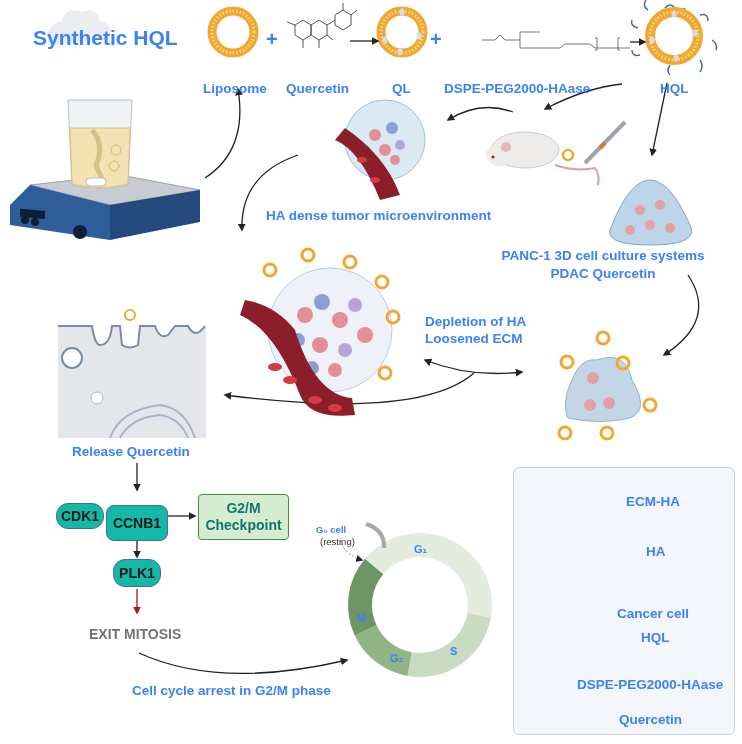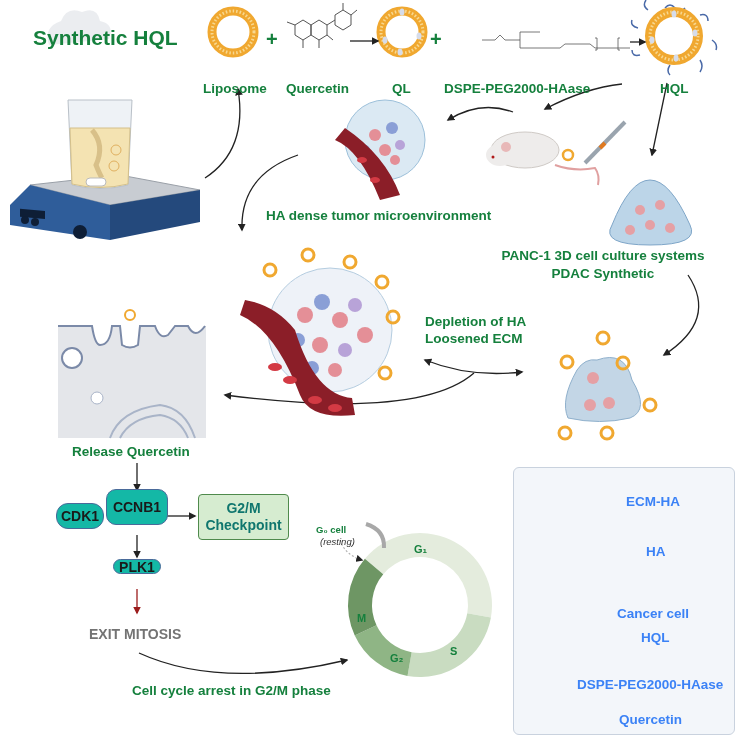--- a/index.html
+++ b/index.html
@@ -1,19 +1,19 @@
 <!DOCTYPE html>
 <html><head>
 <meta charset="utf-8">
 <style>
   html, body { margin:0; padding:0; background:#ffffff; }
   body { width:742px; height:744px; position:relative; overflow:hidden;
          font-family: "Liberation Sans", "DejaVu Sans", sans-serif; color:#111; }
-  .abs { position:absolute;font-style:italic; }
-  .lbl { position:absolute; font-weight:bold; color:#15803d; white-space:nowrap; }
+  .abs { position:absolute; }
+  .lbl { position:absolute; font-weight:bold; color:#3b82f6; white-space:nowrap; }
   .title { font-size:21px; }
   .l13 { font-size:13.5px; }
   .center { text-align:center; }
   .box { position:absolute; border:1.5px solid #4a6a9a; border-radius:10px;
          background:#14b8a6; font-weight:bold; font-size:14px; color:#1a1a1a;
          display:flex; align-items:center; justify-content:center; box-sizing:border-box; }
   .greenbox { position:absolute; border:1.5px solid #4f8a4c; border-radius:4px;
          background:#d6ecd0; font-weight:bold; font-size:14px; color:#0f766e;
          display:flex; align-items:center; justify-content:center; text-align:center;
          line-height:17px; box-sizing:border-box; }
@@ -245,34 +245,34 @@
 <div class="lbl l13" style="left:203px;top:81px;">Liposome</div>
 <div class="lbl" style="left:266px;top:28px;font-size:20px;">+</div>
 <div class="lbl l13" style="left:286px;top:81px;">Quercetin</div>
 <div class="lbl l13" style="left:392px;top:81px;">QL</div>
 <div class="lbl" style="left:430px;top:28px;font-size:20px;">+</div>
 <div class="lbl l13" style="left:444px;top:81px;">DSPE-PEG2000-HAase</div>
 <div class="lbl l13" style="left:660px;top:81px;">HQL</div>
 
 <div class="lbl l13" style="left:266px;top:208px;">HA dense tumor microenvironment</div>
 <div class="lbl l13 center" style="left:533px;top:248px;width:230px;margin-left:-45px;">PANC-1 3D cell culture systems</div>
-<div class="lbl l13 center" style="left:533px;top:266px;width:230px;margin-left:-45px;">PDAC Synthetic</div>
+<div class="lbl l13 center" style="left:533px;top:266px;width:230px;margin-left:-45px;">PDAC Quercetin</div>
 
 <div class="lbl l13" style="left:425px;top:314px;">Depletion of HA</div>
 <div class="lbl l13" style="left:425px;top:331px;">Loosened ECM</div>
 
 <div class="lbl l13" style="left:72px;top:444px;">Release Quercetin</div>
 
 <div class="box" style="left:56px;top:503px;width:48px;height:26px;border-radius:12px;">CDK1</div>
-<div class="box" style="left:106px;top:489px;width:62px;height:36px;">CCNB1</div>
+<div class="box" style="left:106px;top:505px;width:62px;height:36px;border-radius:8px;">CCNB1</div>
 <div class="greenbox" style="left:198px;top:494px;width:91px;height:46px;flex-direction:column;">
   <span>G2/M</span>
   <span>Checkpoint</span>
 </div>
-<div class="box" style="left:113px;top:559px;width:48px;height:15px;border-radius:12px;">PLK1</div>
+<div class="box" style="left:113px;top:559px;width:48px;height:28px;border-radius:12px;">PLK1</div>
 <div class="lbl" style="left:89px;top:626px;font-size:14px;color:#737373;text-align:right;">EXIT MITOSIS</div>
 <div class="lbl l13" style="left:132px;top:683px;">Cell cycle arrest in G2/M phase</div>
 
 <div class="lbl" style="left:316px;top:524px;font-size:9.5px;">G₀ cell</div>
 <div class="abs" style="left:320px;top:536px;font-size:9.5px;color:#333;">(resting)</div>
 <div class="lbl" style="left:414px;top:543px;font-size:11px;">G₁</div>
 <div class="lbl" style="left:450px;top:645px;font-size:11px;">S</div>
 <div class="lbl" style="left:390px;top:652px;font-size:11px;">G₂</div>
 <div class="lbl" style="left:357px;top:612px;font-size:11px;">M</div>
 

